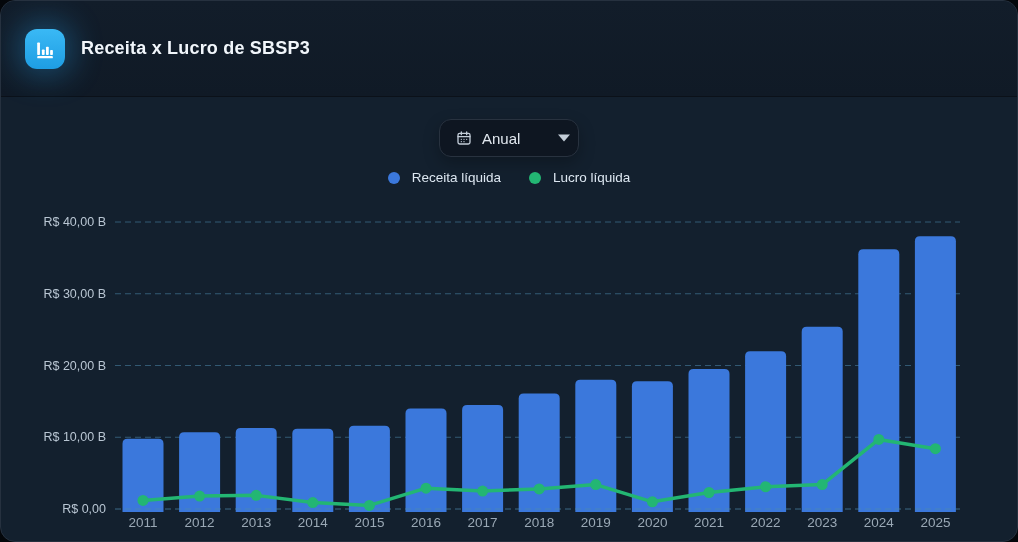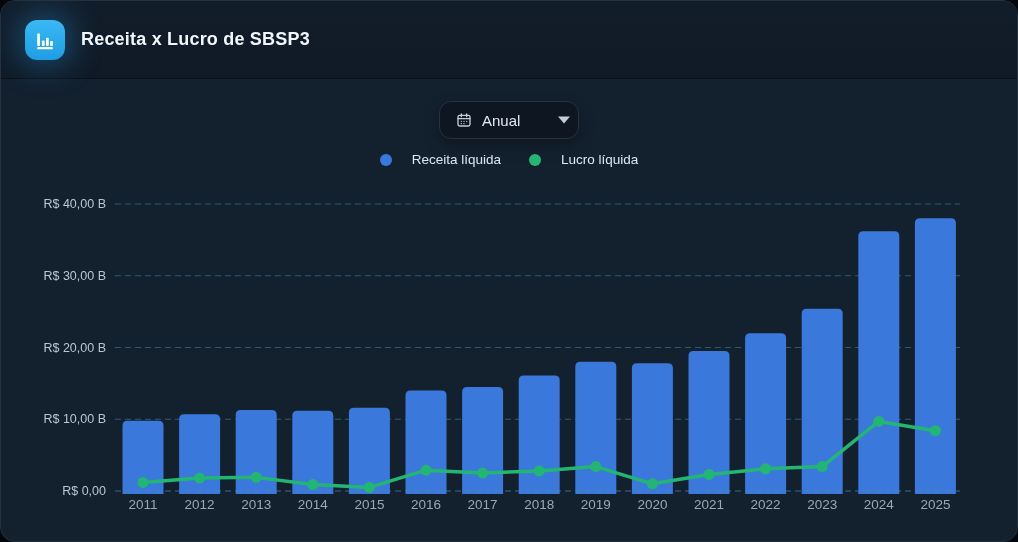--- a/index.html
+++ b/index.html
@@ -1,40 +1,40 @@
 <!DOCTYPE html>
 <html><head>
 <meta charset="utf-8">
 <style>
   html,body{margin:0;padding:0;background:#04070b;}
   body{width:1018px;height:542px;position:relative;font-family:"Liberation Sans",sans-serif;
        -webkit-font-smoothing:antialiased;}
   .window{position:absolute;inset:0;border-radius:15px;overflow:hidden;
           background:#13202e;border:1px solid #26313f;box-sizing:border-box;}
   
-  .header{height:78px;background:linear-gradient(180deg,#121d2a 0%,#101a26 100%);
+  .header{height:96px;background:linear-gradient(180deg,#121d2a 0%,#101a26 100%);
           border-bottom:1px solid #0b1119;display:flex;align-items:center;padding:0 24px;box-sizing:border-box;}
   .app-icon{width:40px;height:40px;border-radius:12px;flex:0 0 auto;
             background:linear-gradient(180deg,#3ab9f5 0%,#1e9de3 100%);
             box-shadow:0 0 30px 8px rgba(42,170,245,.30);
             display:flex;align-items:center;justify-content:center;}
   .app-icon svg{width:22px;height:22px;}
   .title{margin-left:16px;font-size:18px;font-weight:700;color:#f1f6fb;letter-spacing:.2px;}
   
   .toolbar{margin-top:22px;display:flex;justify-content:center;}
   .dropdown{height:38px;min-width:140px;box-sizing:border-box;border-radius:12px;
             background:#0e1621;border:1px solid #28323f;box-shadow:0 6px 16px rgba(0,0,0,.25);
             display:flex;align-items:center;padding:0 8px 0 16px;gap:10px;cursor:pointer;}
   .dropdown-label{color:#e1e8ef;font-size:15px;}
   .cal-icon svg{width:16px;height:16px;display:block;}
   .caret{margin-left:auto;display:flex;align-items:center;}
   .caret svg{width:12px;height:8px;display:block;}
   
   .legend{margin-top:13px;display:flex;justify-content:center;gap:28px;}
-  .legend-item{display:flex;align-items:center;gap:20px;cursor:pointer;}
+  .legend-item{display:flex;align-items:center;gap:12px;cursor:pointer;}
   .legend-dot{width:12px;height:12px;border-radius:50%;}
   .legend-label{color:#dde7f1;font-size:13.5px;}
   
   #chart{display:block;}
   .grid{stroke:#4d89ad;stroke-width:1;stroke-dasharray:6 4;opacity:.55;}
   .grid.zero{opacity:.7;}
   .ytick{fill:#b9c6d3;font-size:12.5px;font-family:"Liberation Sans",sans-serif;}
   .xtick{fill:#9aa8b5;font-size:13.5px;font-family:"Liberation Sans",sans-serif;}
 </style>
 </head>

